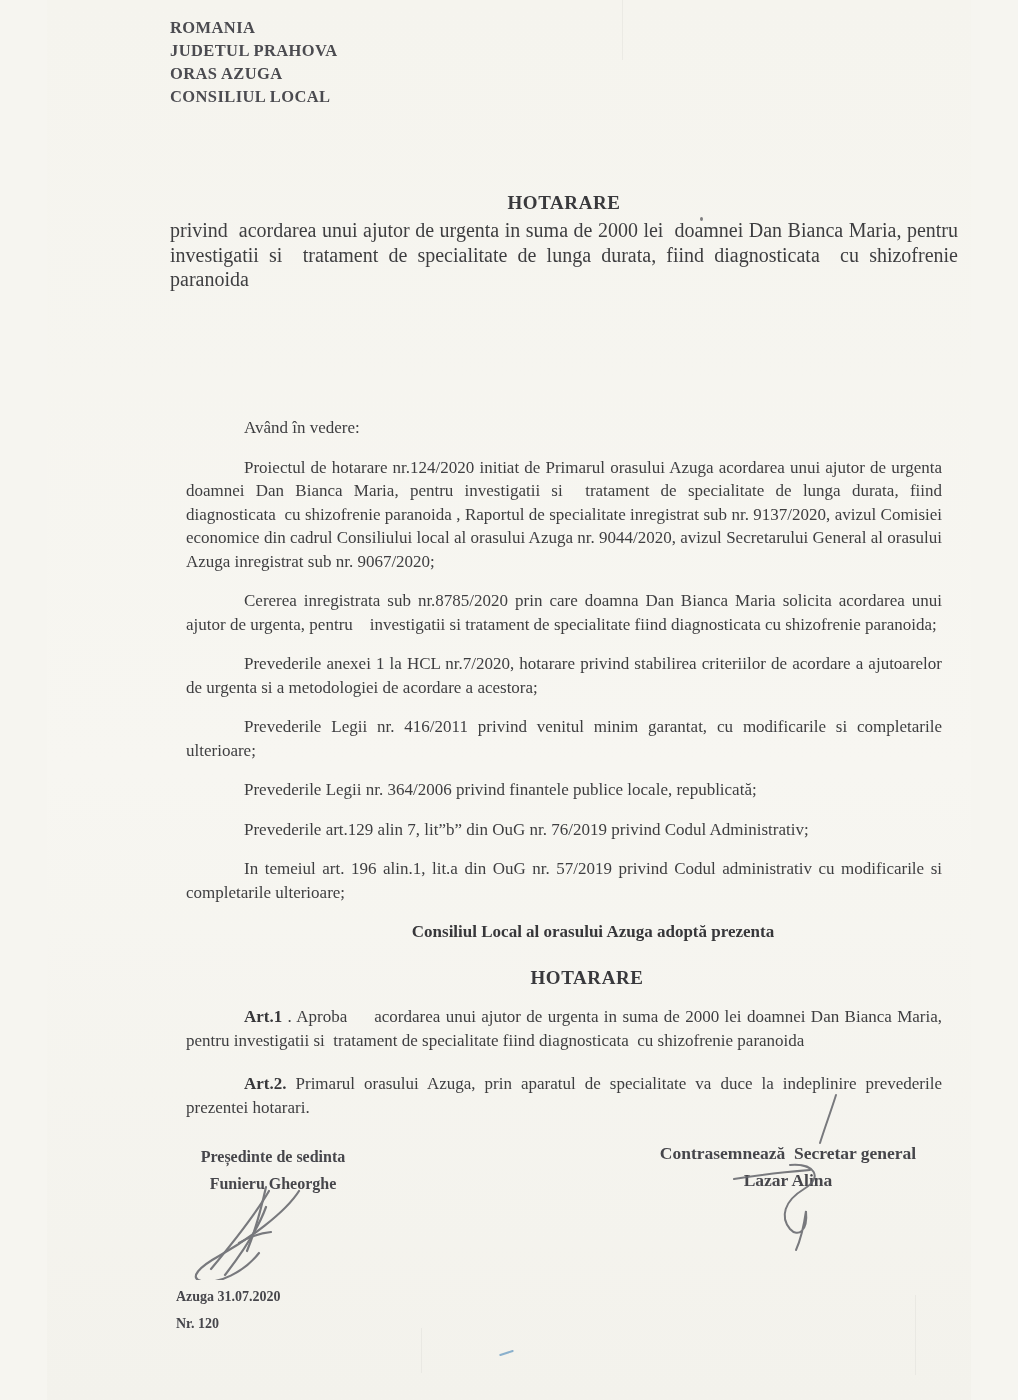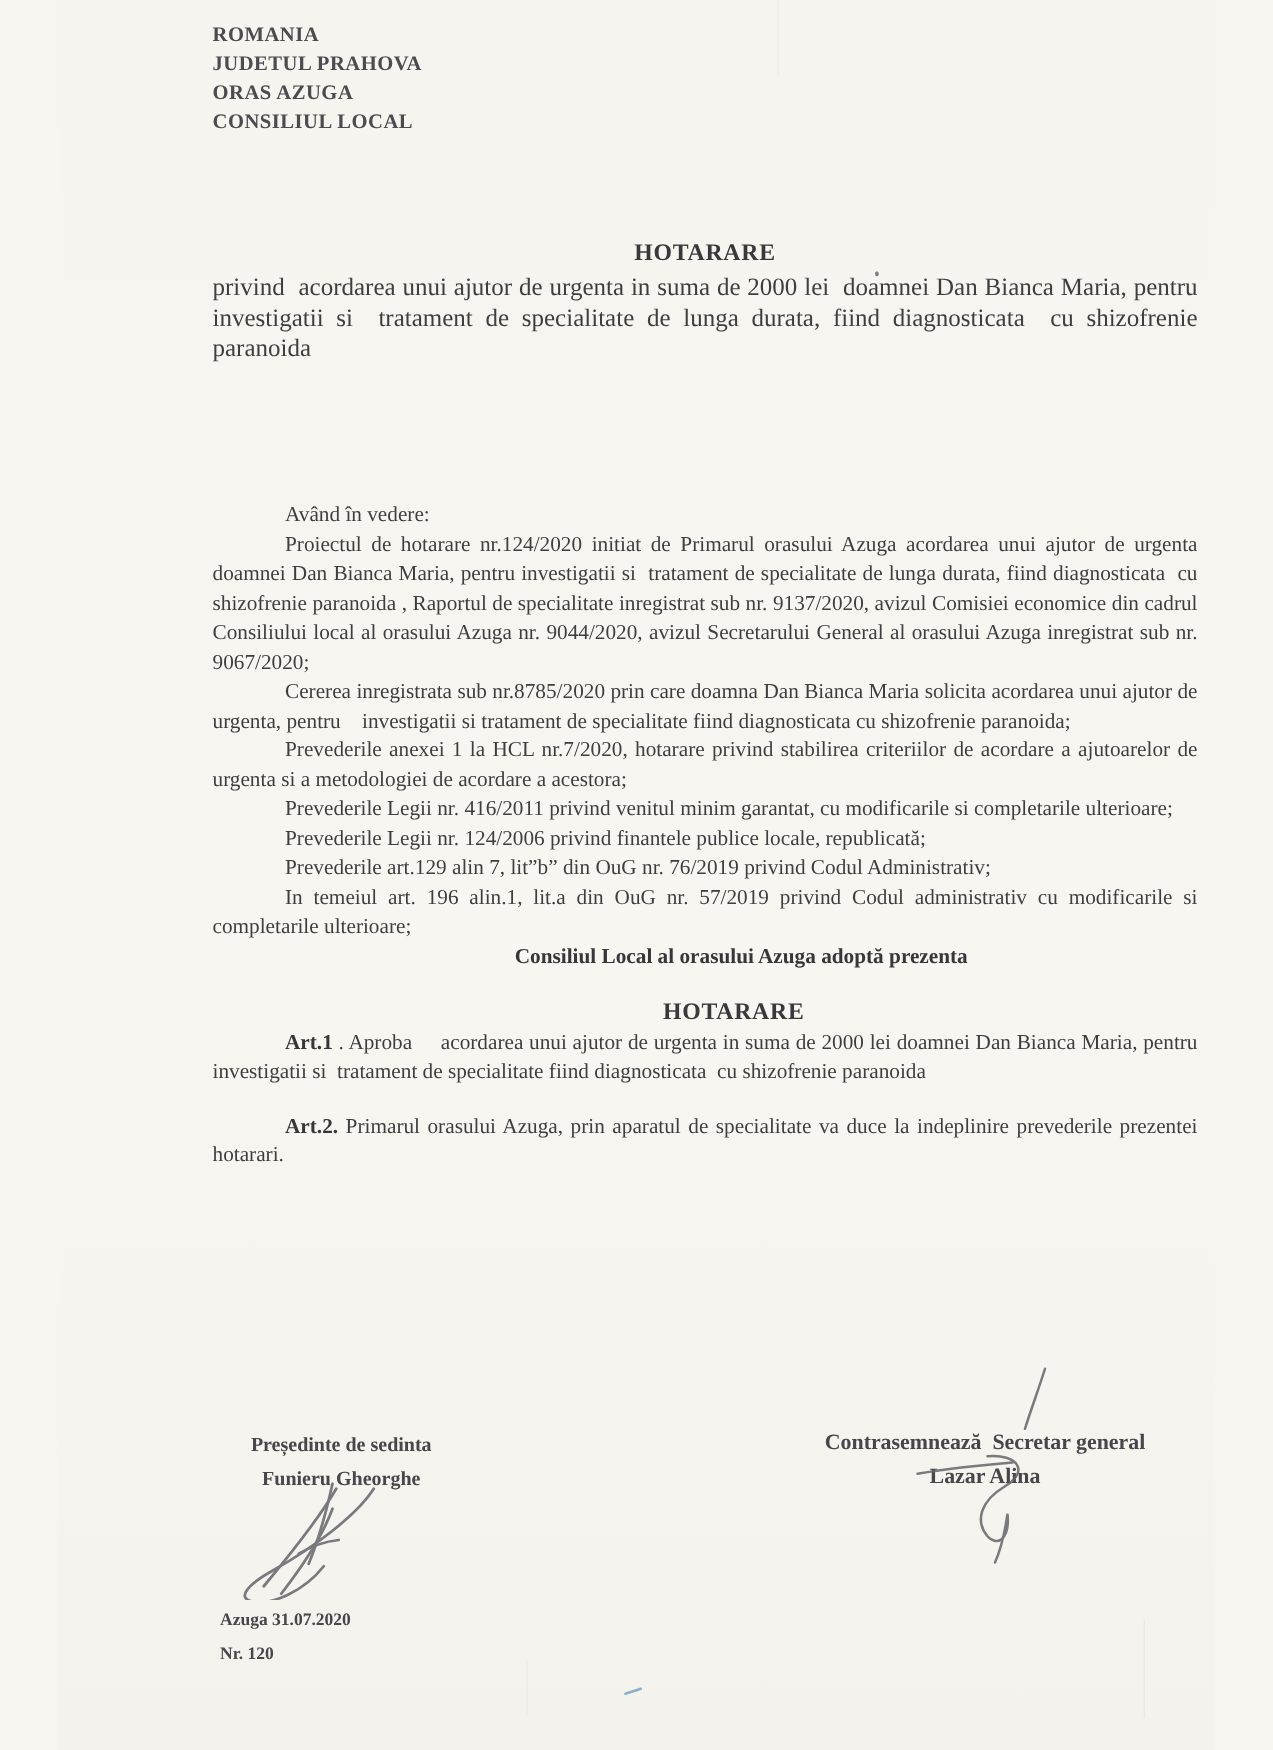--- a/index.html
+++ b/index.html
@@ -28,21 +28,21 @@
     text-align:center;font-weight:bold;font-size:19px;
     letter-spacing:.6px;color:#39393c;margin-bottom:4px;
   }
   .subject{
     font-size:20px;line-height:24.5px;text-align:justify;color:#3e3e40;
   }
   .body-block{
     position:absolute;left:123px;top:400px;width:788px;
     font-size:17px;line-height:23.5px;text-align:justify;color:#3e3e40;
   }
-  .body-block p{margin:0;text-indent:58px;}
+  .body-block p{margin:16px;text-indent:58px;}
   .m-top-lg{margin-top:24px;}
   .adoption{
     font-weight:bold;text-align:center;text-indent:66px;
     margin-top:26px;color:#37373a;
   }
   .decision-heading{
     text-align:center;text-indent:46px;font-weight:bold;font-size:19px;
     letter-spacing:.6px;margin-top:22px;color:#39393c;
   }
   .article{margin-top:22px;}
@@ -98,21 +98,21 @@
     <div class="subject">privind&nbsp; acordarea unui ajutor de urgenta in suma de 2000 lei&nbsp; doamnei Dan Bianca Maria, pentru investigatii si&nbsp; tratament de specialitate de lunga durata, fiind diagnosticata&nbsp; cu shizofrenie paranoida</div>
   </div>
   <div class="artifact-dot"></div>
 
   <div class="body-block">
     <p>Având în vedere:</p>
     <p>Proiectul de hotarare nr.124/2020 initiat de Primarul orasului Azuga acordarea unui ajutor de urgenta doamnei Dan Bianca Maria, pentru investigatii si&nbsp; tratament de specialitate de lunga durata, fiind diagnosticata&nbsp; cu shizofrenie paranoida , Raportul de specialitate inregistrat sub nr. 9137/2020, avizul Comisiei economice din cadrul Consiliului local al orasului Azuga nr. 9044/2020, avizul Secretarului General al orasului Azuga inregistrat sub nr. 9067/2020;</p>
     <p>Cererea inregistrata sub nr.8785/2020 prin care doamna Dan Bianca Maria solicita acordarea unui ajutor de urgenta, pentru&nbsp;&nbsp;&nbsp; investigatii si tratament de specialitate fiind diagnosticata cu shizofrenie paranoida;</p>
     <p>Prevederile anexei 1 la HCL nr.7/2020, hotarare privind stabilirea criteriilor de acordare a ajutoarelor de urgenta si a metodologiei de acordare a acestora;</p>
     <p>Prevederile Legii nr. 416/2011 privind venitul minim garantat, cu modificarile si completarile ulterioare;</p>
-    <p>Prevederile Legii nr. 124/2006 privind finantele publice locale, republicată;</p>
+    <p>Prevederile Legii nr. 364/2006 privind finantele publice locale, republicată;</p>
     <p>Prevederile art.129 alin 7, lit”b” din OuG nr. 76/2019 privind Codul Administrativ;</p>
 
     <p class="m-top-lg">In temeiul art. 196 alin.1, lit.a din OuG nr. 57/2019 privind Codul administrativ cu modificarile si completarile ulterioare;</p>
 
     <p class="adoption">Consiliul Local al orasului Azuga adoptă prezenta</p>
 
     <div class="decision-heading">HOTARARE</div>
 
     <p class="article"><span class="b">Art.1</span><span> . Aproba&nbsp;&nbsp;&nbsp;&nbsp; acordarea unui ajutor de urgenta in suma de 2000 lei doamnei Dan Bianca Maria, pentru investigatii si&nbsp; tratament de specialitate fiind diagnosticata&nbsp; cu shizofrenie paranoida</span></p>
 

